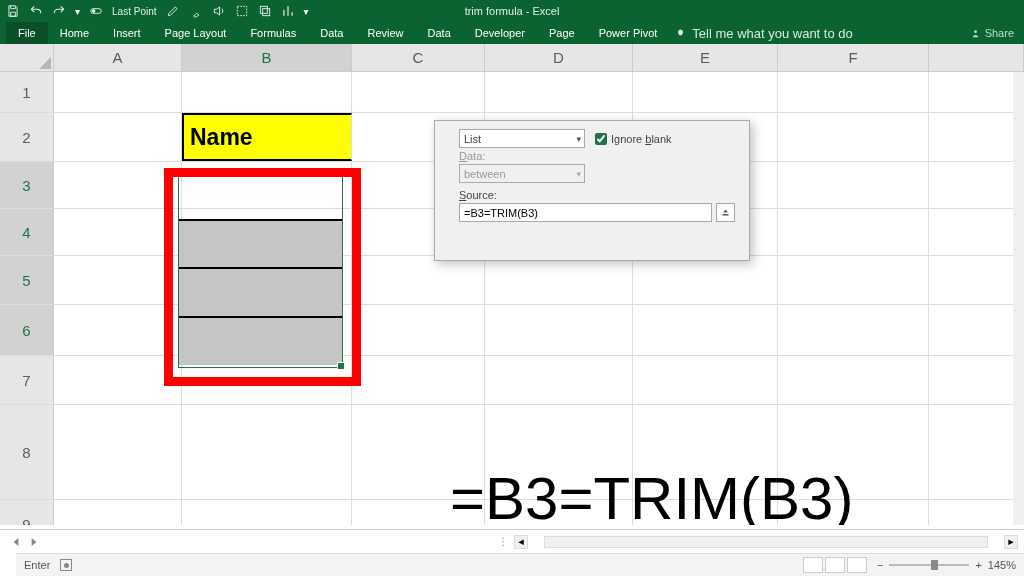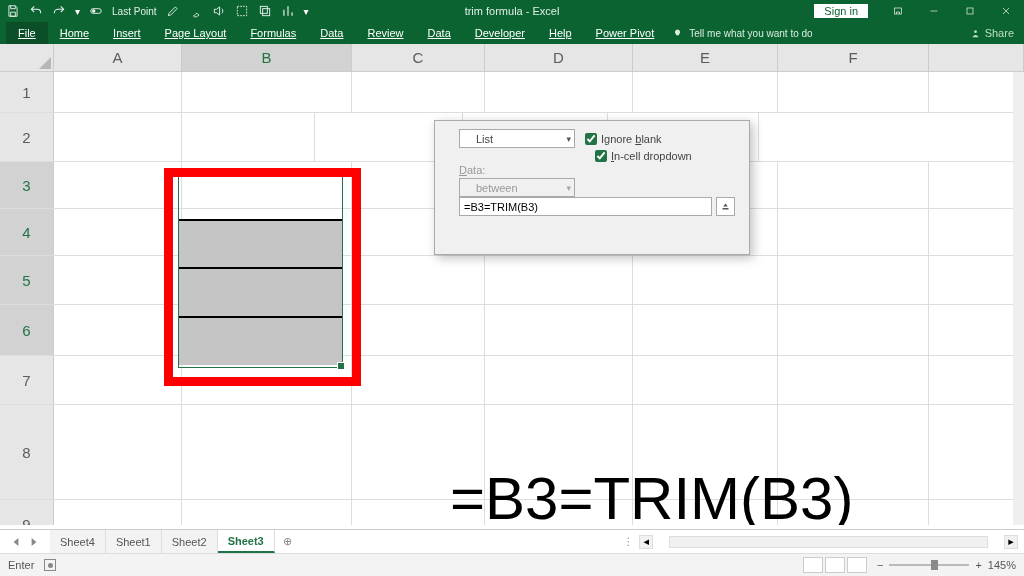--- a/index.html
+++ b/index.html
@@ -9,23 +9,23 @@
 .titlebar .qat { display: flex; align-items: center; gap: 9px; padding-left: 6px; }
 .titlebar .qat .icon { width: 14px; height: 14px; opacity: .9; fill: #fff; display: block; }
 .titlebar .qat .lp { font-size: 10px; color: #e0efe6; }
 .titlebar .title { position: absolute; left: 50%; transform: translateX(-50%); font-size: 11px; color: #e0efe6; }
 .titlebar .right { position: absolute; right: 0; display: flex; align-items: center; height: 100%; }
 .titlebar .signin { background: #fff; color: #0c6332; font-size: 11px; padding: 1px 10px; margin-right: 12px; }
 .titlebar .winctl { width: 36px; height: 22px; display: flex; align-items: center; justify-content: center; }
 .titlebar .winctl svg { width: 12px; height: 12px; stroke: #fff; stroke-width: 1.3; fill: none; }
 
 .ribbon-tabs { height: 22px; background: #0c6332; display: flex; align-items: center; color: #fff; font-size: 11px; padding-left: 6px; gap: 0; position: relative; }
-.ribbon-tabs .tab { padding: 0 12px; height: 100%; display: flex; align-items: center; cursor: pointer; text-decoration: underline; }
+.ribbon-tabs .tab { padding: 0 12px; height: 100%; display: flex; align-items: center; cursor: pointer; }
 .ribbon-tabs .tab.file { background: #0a4f28; }
-.ribbon-tabs .tellme { display: flex; align-items: center; gap: 6px; margin-left: 6px; color: #d8ecdf; font-size: 10px; }
+.ribbon-tabs .tellme { display: flex; align-items: center; gap: 6px; margin-left: 6px; color: #d8ecdf; font-size: 13px; }
 .ribbon-tabs .tellme svg { width: 11px; height: 11px; fill: #d8ecdf; }
 .ribbon-tabs .share { position: absolute; right: 10px; display: flex; align-items: center; gap: 4px; color: #bddfc8; font-size: 11px; }
 .ribbon-tabs .share svg { width: 11px; height: 11px; fill: #bddfc8; }
 
 .col-headers { height: 28px; background: #e6e6e6; display: flex; border-bottom: 1px solid #ccc; }
 .col-headers .corner { width: 54px; background: #e6e6e6; border-right: 1px solid #ccc; position: relative; }
 .col-headers .corner::after { content: ""; position: absolute; right: 2px; bottom: 2px; border-left: 12px solid transparent; border-bottom: 12px solid #b7b7b7; }
 .col-headers .ch { text-align: center; font-size: 15px; color: #5c5c5c; border-right: 1px solid #ccc; line-height: 28px; }
 .col-headers .ch.active { background: #d2d2d2; color: #217346; }
 
@@ -49,40 +49,40 @@
 .sheettabs .nav { display: flex; align-items: center; gap: 10px; padding: 0 12px; color: #888; }
 .sheettabs .nav svg { width: 8px; height: 10px; fill: #888; }
 .sheettabs .tabs { display: flex; align-items: stretch; }
 .sheettabs .tabs .st { padding: 0 10px; display: flex; align-items: center; border-right: 1px solid #ddd; color: #555; background: #f3f3f3; cursor: pointer; }
 .sheettabs .tabs .st.active { background: #fff; color: #217346; font-weight: 700; border-bottom: 2px solid #217346; }
 .sheettabs .tabs .add { width: 26px; display: flex; align-items: center; justify-content: center; color: #888; }
 .sheettabs .hscroll { flex: 1; display: flex; align-items: center; padding: 0 6px; }
 .sheettabs .hscroll .track { position: relative; flex: 1; height: 12px; background: #f1f1f1; border: 1px solid #ddd; margin: 0 16px; }
 .sheettabs .hscroll .arrow { width: 14px; height: 14px; display: flex; align-items: center; justify-content: center; border: 1px solid #ddd; background: #f1f1f1; }
 
-.statusbar { position: absolute; bottom: 0; left: 0; right: 0; height: 23px; background: #f3f3f3; border-top: 1px solid #ddd; display: flex; align-items: center; font-size: 11px; color: #555; padding: 0 8px; gap: 10px; }
+.statusbar { position: absolute; bottom: 0; left: 16px; right: 0; height: 23px; background: #f3f3f3; border-top: 1px solid #ddd; display: flex; align-items: center; font-size: 11px; color: #555; padding: 0 8px; gap: 10px; }
 .statusbar .spacer { flex: 1; }
 .statusbar .views { display: flex; gap: 2px; }
 .statusbar .views .v { width: 20px; height: 16px; border: 1px solid #ccc; background: #fff; }
 .statusbar .zoom { display: flex; align-items: center; gap: 6px; color: #555; }
 .statusbar .zoom .slider { width: 80px; height: 2px; background: #bbb; position: relative; }
 .statusbar .zoom .slider::after { content: ""; position: absolute; left: 52%; top: -4px; width: 7px; height: 10px; background: #8a8a8a; }
 
 .dialog { position: absolute; left: 434px; top: 120px; width: 316px; background: #f0f0f0; border: 1px solid #aaa; box-shadow: 3px 3px 10px rgba(0,0,0,.25); z-index: 20; font-size: 11px; color: #444; }
 .dialog .dtitle { height: 26px; display: flex; align-items: center; padding-left: 10px; color: #6f6f6f; font-size: 11px; }
 .dialog .dtitle .dctl { position: absolute; right: 6px; top: 4px; display: flex; gap: 10px; }
 .dialog .dtitle .dctl span { width: 16px; text-align: center; color: #777; cursor: pointer; }
 .dialog .dtabs { display: flex; border-bottom: 1px solid #c9c9c9; padding-left: 8px; }
 .dialog .dtabs .dtab { padding: 4px 10px; border: 1px solid #c9c9c9; border-bottom: none; background: #f0f0f0; margin-right: 2px; cursor: pointer; position: relative; top: 1px; }
 .dialog .dtabs .dtab.active { background: #f0f0f0; border-bottom: 1px solid #f0f0f0; }
 .dialog .body { padding: 8px 14px 10px 14px; }
 .dialog .label { font-size: 11px; margin-bottom: 2px; }
 .dialog .und { text-decoration: underline; }
 .dialog .rowline { display: flex; align-items: center; gap: 10px; }
-.dialog select, .dialog .selectbox { width: 116px; height: 19px; font-size: 11px; border: 1px solid #a9a9a9; background: #fff; padding-left: 16px; }
+.dialog select, .dialog .selectbox { width: 126px; height: 19px; font-size: 11px; border: 1px solid #a9a9a9; background: #fff; padding-left: 4px; }
 .dialog .selectbox.disabled { color: #999; background: #f0f0f0; }
 .dialog .cb { display: flex; align-items: center; gap: 4px; font-size: 11px; }
 .dialog .cb input { width: 12px; height: 12px; accent-color: #217346; }
 .dialog .srcwrap { display: flex; align-items: center; gap: 4px; }
 .dialog .srcwrap input[type=text] { flex: 1; height: 19px; font-size: 11px; border: 1px solid #a9a9a9; padding-left: 4px; background: #fff; }
 .dialog .collapse-btn { width: 19px; height: 19px; border: 1px solid #a9a9a9; background: #fff; display: flex; align-items: center; justify-content: center; cursor: pointer; }
 .dialog .collapse-btn svg { width: 9px; height: 9px; }
 .dialog .footer { display: flex; align-items: center; padding: 8px 14px 10px 14px; gap: 8px; }
 .dialog .footer .btn { width: 66px; height: 21px; border: 1px solid #a9a9a9; background: #e9e9e9; font-size: 11px; cursor: pointer; }
 .dialog .footer .btn.primary { border: 1px solid #2a7ab0; }
@@ -123,58 +123,33 @@
     <svg class="icon" viewBox="0 0 24 24">
         <rect x="8" y="8" width="12" height="12" fill="none" stroke="#fff" stroke-width="1.6"></rect>
         <rect x="4" y="4" width="12" height="12" fill="none" stroke="#fff" stroke-width="1.6"></rect>
       </svg>
     <svg class="icon" viewBox="0 0 24 24">
         <path d="M5 20V10M12 20V4M19 20v-6" fill="none" stroke="#fff" stroke-width="2"></path>
       </svg>
     <span style="color:#fff;font-size:10px;">▾</span>
   </div>
   <div class="title">trim formula - Excel</div>
-  <div class="right">
-    <div class="signin">Sign in</div>
-    <div class="winctl">
-        <svg viewBox="0 0 24 24">
-          <rect x="5" y="6" width="14" height="12"></rect>
-          <path d="M9 18v-4h6v4"></path>
-        </svg>
-      </div>
-    <div class="winctl">
-        <svg viewBox="0 0 24 24">
-          <line x1="5" y1="12" x2="19" y2="12"></line>
-        </svg>
-      </div>
-    <div class="winctl">
-        <svg viewBox="0 0 24 24">
-          <rect x="6" y="6" width="12" height="12"></rect>
-        </svg>
-      </div>
-    <div class="winctl">
-        <svg viewBox="0 0 24 24">
-          <line x1="6" y1="6" x2="18" y2="18"></line>
-          <line x1="18" y1="6" x2="6" y2="18"></line>
-        </svg>
-      </div>
-  </div>
 </div>
 
 <div class="ribbon-tabs">
   <div class="tab file">File</div>
   <div class="tab">Home</div>
   <div class="tab">Insert</div>
   <div class="tab">Page Layout</div>
   <div class="tab">Formulas</div>
   <div class="tab">Data</div>
   <div class="tab">Review</div>
   <div class="tab">Data</div>
   <div class="tab">Developer</div>
-  <div class="tab">Help</div>
+  <div class="tab">Page</div>
   <div class="tab">Power Pivot</div>
   <div class="tellme">
     <svg viewBox="0 0 24 24">
         <path d="M9 21h6M12 3a6 6 0 00-4 10c1 1 1 2 1 3h6c0-1 0-2 1-3a6 6 0 00-4-10z" fill="currentColor"></path>
       </svg>
     <span>Tell me what you want to do</span>
   </div>
   <div class="share">
     <svg viewBox="0 0 24 24">
         <circle cx="12" cy="8" r="3"></circle>
@@ -203,20 +178,21 @@
       <div class="cell" style="width:170px"></div>
       <div class="cell" style="width:133px"></div>
       <div class="cell" style="width:148px"></div>
       <div class="cell" style="width:145px"></div>
       <div class="cell" style="width:151px"></div>
       <div class="cell" style="flex:1"></div>
     </div>
   <div class="row" style="height:49px">
       <div class="rh">2</div>
       <div class="cell" style="width:128px"></div>
+      <div class="cell name-cell" style="width:170px">Name</div>
       <div class="cell" style="width:133px"></div>
       <div class="cell" style="width:148px"></div>
       <div class="cell" style="width:145px"></div>
       <div class="cell" style="width:151px"></div>
       <div class="cell" style="flex:1"></div>
     </div>
   <div class="row" style="height:47px">
       <div class="rh active">3</div>
       <div class="cell" style="width:128px"></div>
       <div class="cell" style="width:170px"></div>
@@ -305,32 +281,26 @@
       <div class="rowline">
         <div class="selectbox" style="display:flex;align-items:center;justify-content:space-between;padding-right:3px;">
           <span>List</span>
           <span style="font-size:9px;color:#555;">▾</span>
         </div>
         <label class="cb">
             <input type="checkbox" checked="" style="">
             <span>Ignore <span class="und">b</span>lank</span>
           </label>
       </div>
-      <div class="rowline" style="margin-top:2px;">
-        <div style="width:126px"></div>
-        <label class="cb">
-            <input type="checkbox" checked="" style="">
-            <span><span class="und">I</span>n-cell dropdown</span>
-          </label>
-      </div>
       <div class="label" style="margin-top:2px;color:#999;"><span class="und">D</span><span>ata:</span></div>
       <div class="selectbox disabled" style="display:flex;align-items:center;justify-content:space-between;padding-right:3px;">
         <span>between</span>
         <span style="font-size:9px;color:#aaa;">▾</span>
       </div>
+      <div class="label" style="margin-top:6px;"><span class="und">S</span><span>ource:</span></div>
       <div class="srcwrap">
         <input type="text" value="=B3=TRIM(B3)" style="">
         <div class="collapse-btn">
           <svg viewBox="0 0 12 12">
               <path d="M6 2l3 4H3z" fill="#555"></path>
               <rect x="2" y="8" width="8" height="2" fill="#555"></rect>
             </svg>
         </div>
       </div>
       <div style="height:28px"></div>
@@ -340,27 +310,20 @@
 
 <div class="sheettabs">
   <div class="nav">
     <svg viewBox="0 0 10 12">
         <path d="M8 1L2 6l6 5z"></path>
       </svg>
     <svg viewBox="0 0 10 12">
         <path d="M2 1l6 5-6 5z"></path>
       </svg>
   </div>
-  <div class="tabs">
-    <div class="st">Sheet4</div>
-    <div class="st">Sheet1</div>
-    <div class="st">Sheet2</div>
-    <div class="st active">Sheet3</div>
-    <div class="add">⊕</div>
-  </div>
   <div class="hscroll">
     <div style="flex:1"></div>
     <div style="font-size:10px;color:#888;margin-right:6px;">⋮</div>
     <div class="arrow">◂</div>
     <div class="track"></div>
     <div class="arrow">▸</div>
   </div>
 </div>
 
 <div class="statusbar">

